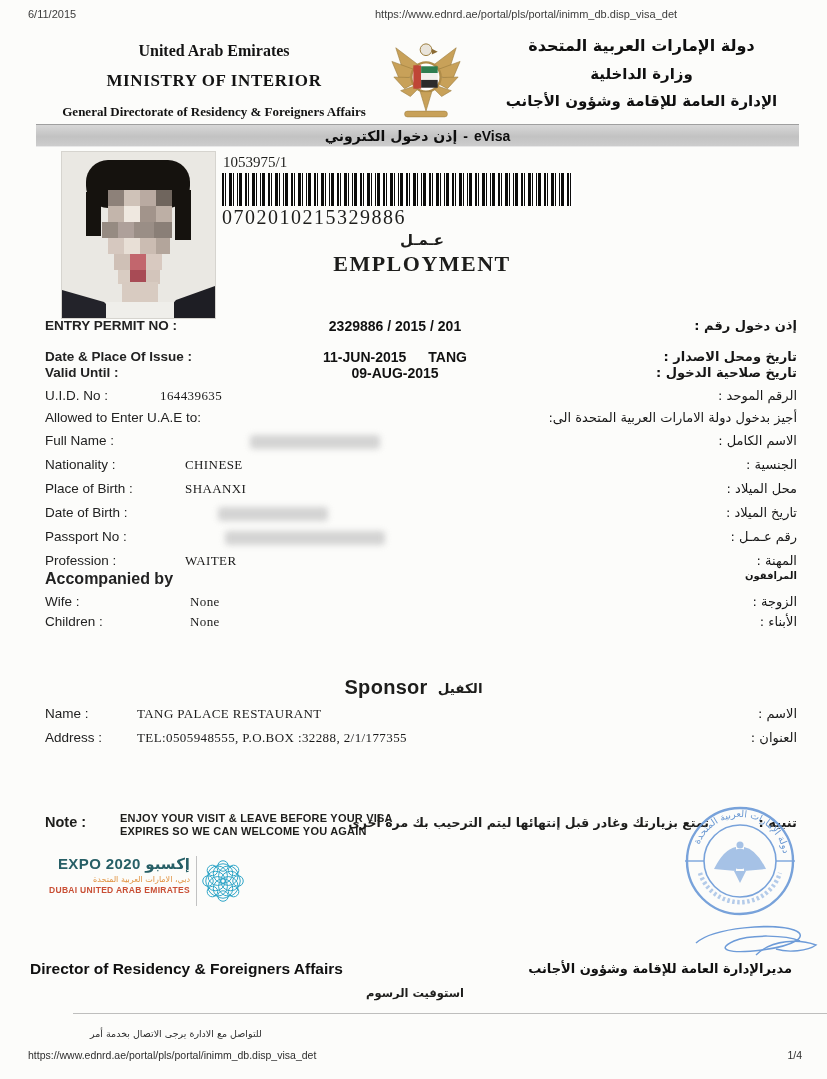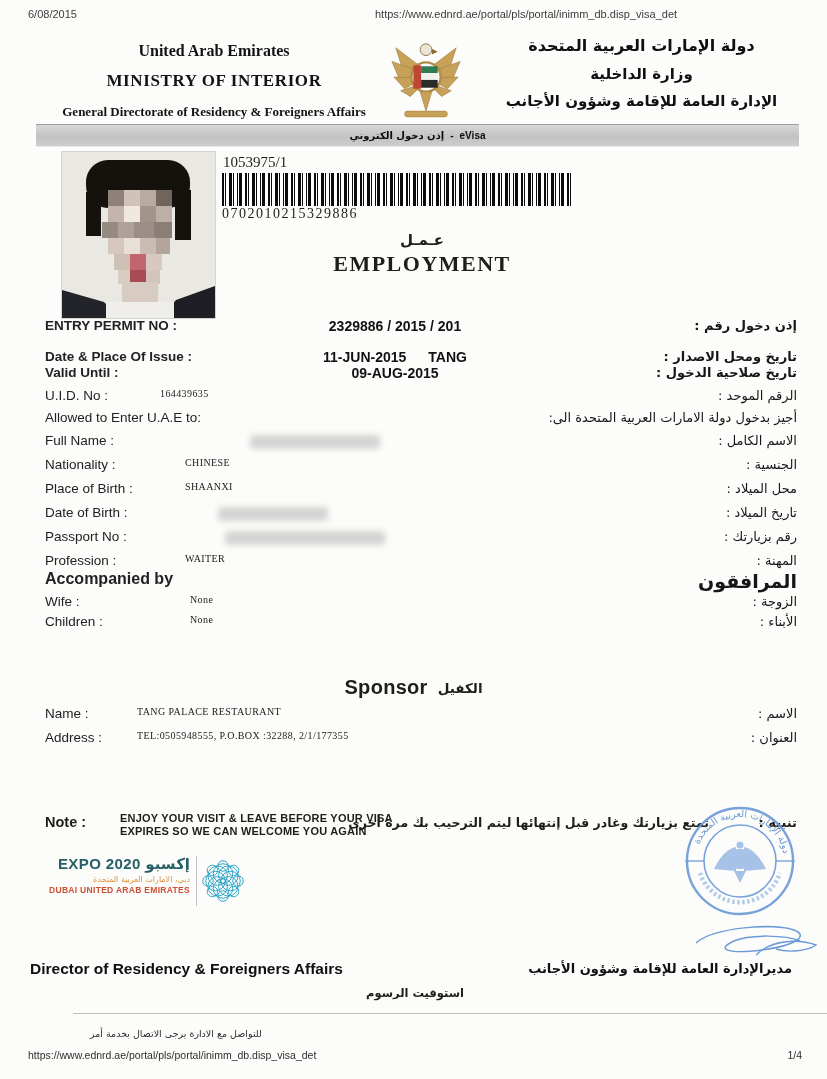--- a/index.html
+++ b/index.html
@@ -31,43 +31,43 @@
   .hdr-ar .l2 { font-size:15px; margin-top:10px; }
   .hdr-ar .l3 { font-size:15px; margin-top:9px; }
   .emblem { top:34px; left:388px; }
 
   
   .evisa-bar {
     top:124px; left:36px; right:28px; height:23px;
     background:linear-gradient(#d9d9d9,#c2c2c2 55%,#cecece);
     box-shadow:0 1px 0 #9f9f9f inset, 0 -1px 0 #e8e8e8 inset;
     display:flex; align-items:center; justify-content:center; gap:6px;
-    font-size:10px; font-weight:bold; color:#0d0d0d;
+    font-size:14px; font-weight:bold; color:#0d0d0d;
   }
 
   
   .photo { top:152px; left:62px; width:153px; height:166px; outline:1px solid #d6d4cf; }
   .file-no { top:154px; left:223px; font-size:15px; }
   .barcode {
     top:173px; left:222px; width:352px; height:33px; background-color:#fff;
     background-image:repeating-linear-gradient(90deg,
       #0b0b0b 0 2px, #fff 2px 3px, #0b0b0b 3px 4px, #fff 4px 7px,
       #0b0b0b 7px 10px, #fff 10px 11px, #0b0b0b 11px 12px, #fff 12px 15px,
       #0b0b0b 15px 16px, #fff 16px 17px, #0b0b0b 17px 20px, #fff 20px 23px);
   }
-  .barcode-num { top:206px; left:222px; font-size:14px; letter-spacing:1.5px; }
+  .barcode-num { top:206px; left:222px; font-size:20px; letter-spacing:1.5px; }
   .vtype-ar { top:231px; left:222px; width:400px; text-align:center; font-size:15px; font-weight:bold; }
   .vtype-en { top:251px; left:222px; width:400px; text-align:center; font-size:22px; font-weight:bold; letter-spacing:1.5px; font-family:"Liberation Serif", serif; }
 
   
   .rows { top:318px; left:0; right:0; height:322px; }
   .frow { position:absolute; left:0; right:0; height:22px; }
   .frow .lab { position:absolute; left:45px; font-size:13.5px; color:#222; }
   .frow .arl { position:absolute; right:30px; font-size:13px; color:#161616; direction:rtl; font-family:"DejaVu Sans", sans-serif; }
-  .frow .val { position:absolute; font-family:"Liberation Serif", serif; font-size:10px; letter-spacing:.4px; color:#1a1a1a; }
+  .frow .val { position:absolute; font-family:"Liberation Serif", serif; font-size:13px; letter-spacing:.4px; color:#1a1a1a; }
   .vbox { position:absolute; left:300px; width:190px; display:flex; justify-content:center; gap:22px;
           font-weight:bold; font-size:14px; color:#111; }
   .redact { position:absolute; height:14px; border-radius:3px; background:#c9c9c9; filter:blur(3px); opacity:.8; }
   .sec-head { font-size:15px; font-weight:bold; color:#111; }
 
   
   .sponsor-head { top:676px; left:0; right:0; display:flex; justify-content:center; align-items:center; gap:10px; }
   .sponsor-head .en { font-size:20px; font-weight:bold; letter-spacing:.3px; }
   .sponsor-head .arx { font-size:13.5px; font-weight:bold; }
   .sponsor-rows { top:700px; left:0; right:0; height:60px; }
@@ -95,21 +95,21 @@
   
   .director-en { top:960px; left:30px; font-size:15.5px; font-weight:bold; color:#101010; }
   .director-ar { top:961px; right:35px; font-size:13px; font-weight:bold; color:#101010; }
   .fees { top:986px; left:330px; width:170px; text-align:center; font-size:11.5px; font-weight:bold; }
 </style>
 </head>
 <body>
 
 <div class="page">
 
-  <div class="abs print-date">6/08/2015</div>
+  <div class="abs print-date">6/11/2015</div>
   <div class="abs print-url">https://www.ednrd.ae/portal/pls/portal/inimm_db.disp_visa_det</div>
 
   <div class="abs hdr-en">
     <div class="l1">United Arab Emirates</div>
     <div class="l2">MINISTRY OF INTERIOR</div>
     <div class="l3">General Directorate of Residency &amp; Foreigners Affairs</div>
   </div>
 
   <div class="abs emblem">
     <svg width="76" height="86" viewBox="0 0 78 84">
@@ -249,32 +249,32 @@
 
     <div class="frow" style="top:187px">
       <span class="lab">Date of Birth :</span>
       <span class="redact" style="left:218px;width:110px;top:2px"></span>
       <span class="arl">تاريخ الميلاد :</span>
     </div>
 
     <div class="frow" style="top:211px">
       <span class="lab">Passport No :</span>
       <span class="redact" style="left:225px;width:160px;top:2px"></span>
-      <span class="arl">رقم بزيارتك :</span>
+      <span class="arl">رقم عـمـل :</span>
     </div>
 
     <div class="frow" style="top:235px">
       <span class="lab">Profession :</span>
       <span class="val" style="left:185px">WAITER</span>
       <span class="arl">المهنة :</span>
     </div>
 
     <div class="frow" style="top:252px">
       <span class="lab sec-head" style="font-size:16px">Accompanied by</span>
-      <span class="arl b" style="font-size:19px">المرافقون</span>
+      <span class="arl b" style="font-size:10px">المرافقون</span>
     </div>
 
     <div class="frow" style="top:276px">
       <span class="lab">Wife :</span>
       <span class="val" style="left:190px">None</span>
       <span class="arl">الزوجة :</span>
     </div>
 
     <div class="frow" style="top:296px">
       <span class="lab">Children :</span>

